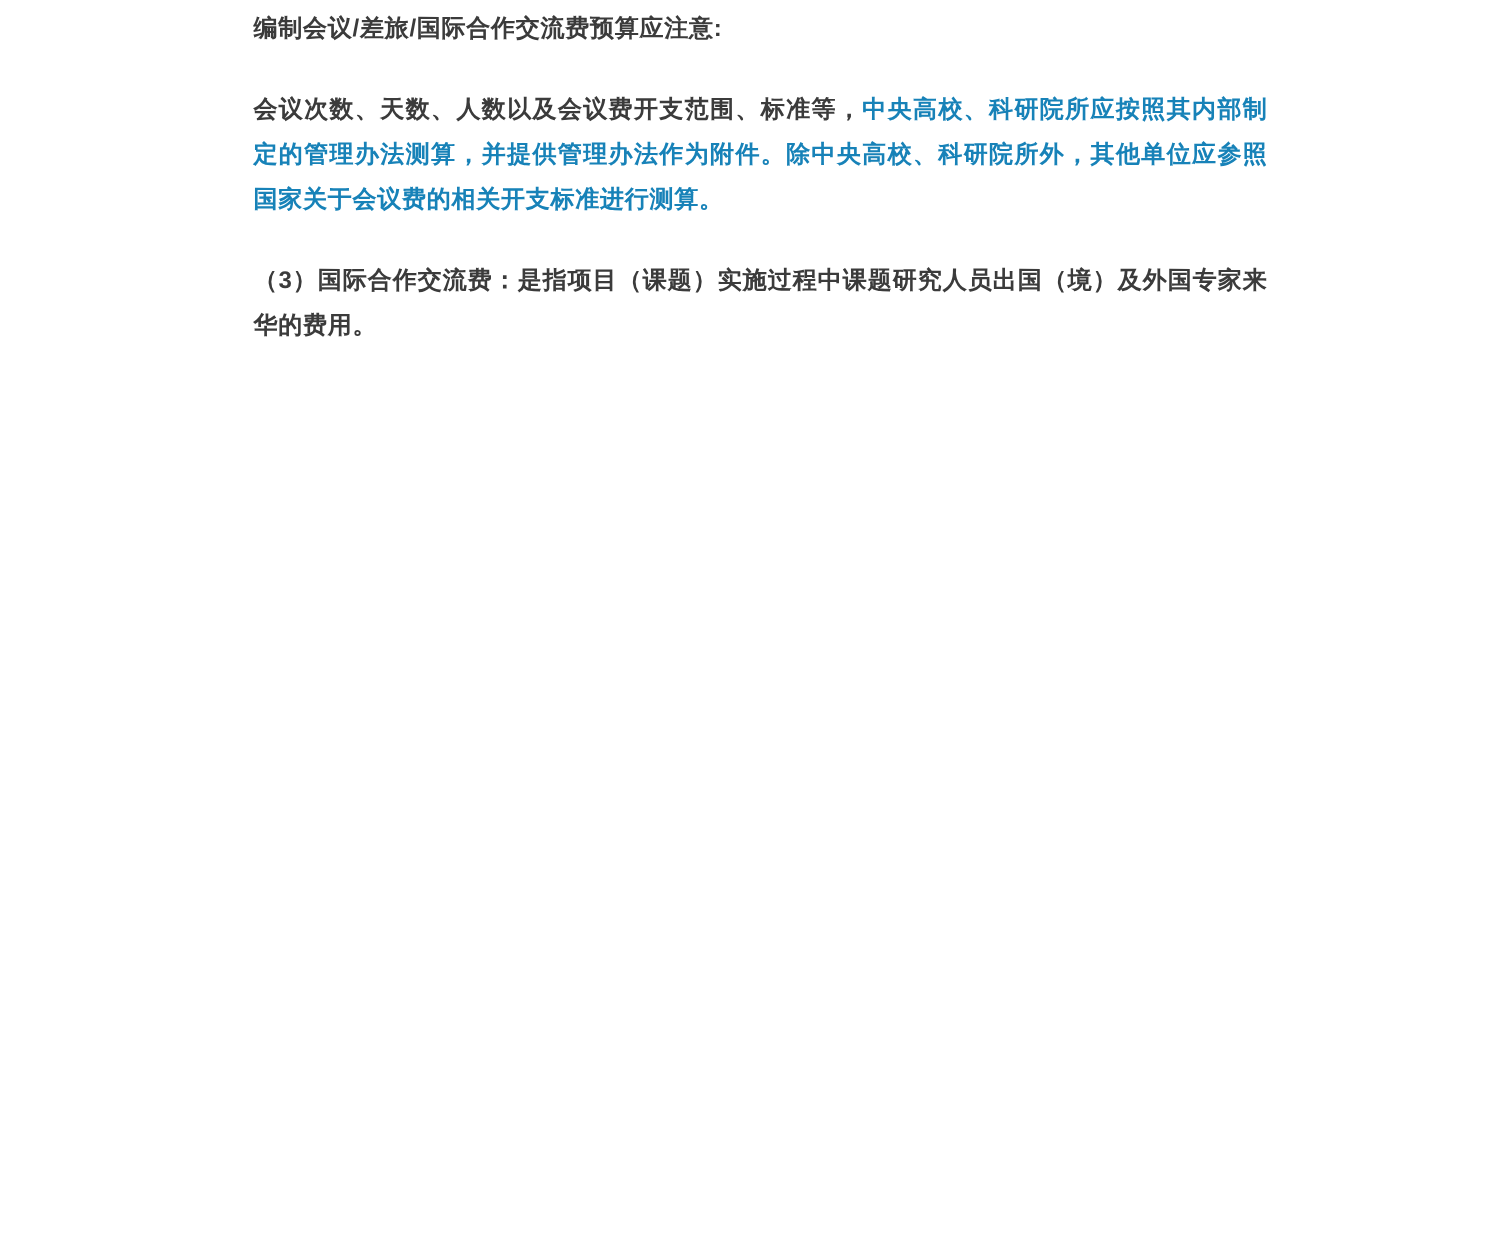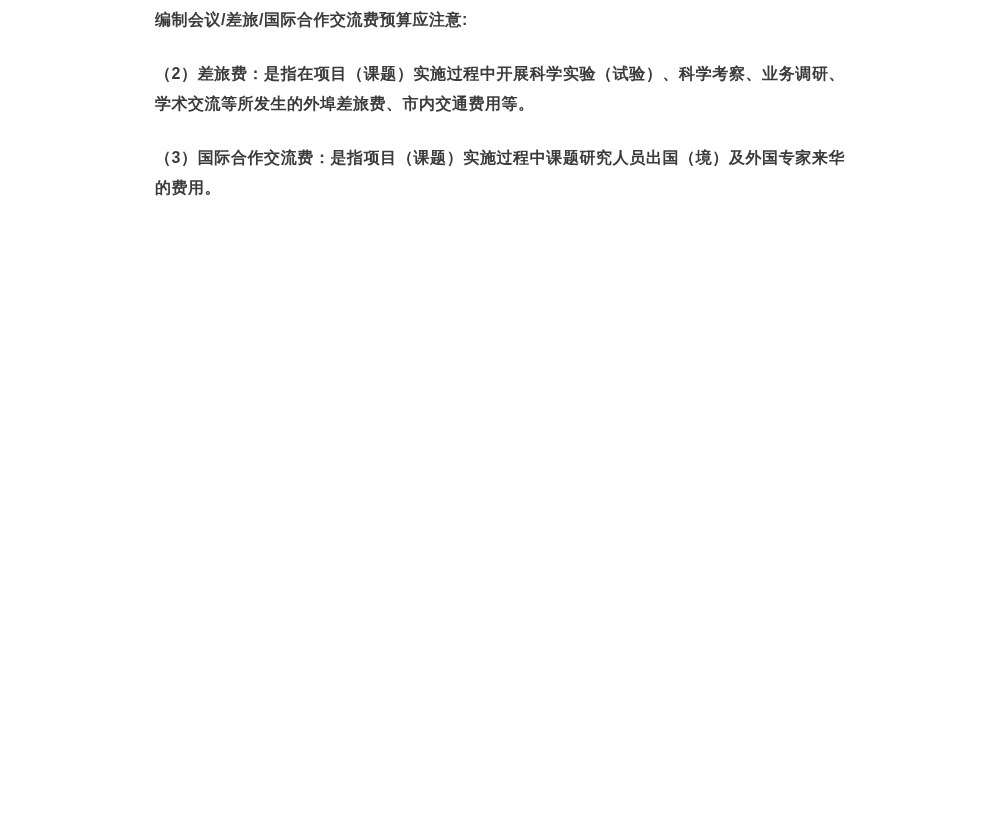--- a/index.html
+++ b/index.html
@@ -13,21 +13,21 @@
     overflow: hidden;
     font-family: "Liberation Sans", "DejaVu Sans", sans-serif;
   }
   .doc-column {
     width: 690px;
     margin: 0 auto;
     padding-top: 5px;
     box-sizing: content-box;
   }
   .doc-column p {
-    margin: 0 0 24px 0;
+    margin: 0 0 24px 14px;
     font-size: 16px;
     line-height: 30px;
     font-weight: 700;
     letter-spacing: 0.5px;
     text-align: justify;
     text-justify: inter-ideograph;
     word-break: break-all;
     color: #3b3b3b;
   }
   .doc-column p:last-child {
@@ -40,20 +40,20 @@
 <body>
 
 <div class="doc-column">
 
   <p><span class="seg-black">编制会议/差旅/国际合作交流费预算应注意:</span></p>
 
 
 
 
 
+  <p><span class="seg-black">会议次数、天数、人数以及会议费开支范围、标准等，</span><span class="seg-teal">中央高校、科研院所应按照其内部制定的管理办法测算，并提供管理办法作为附件。除中央高校、科研院所外，其他单位应参照国家关于会议费的相关开支标准进行测算。</span></p>
 
-  <p><span class="seg-black">（2）差旅费：是指在项目（课题）实施过程中开展科学实验（试验）、科学考察、业务调研、学术交流等所发生的外埠差旅费、市内交通费用等。</span></p>
 
 
 
   <p><span class="seg-black">（3）国际合作交流费：是指项目（课题）实施过程中课题研究人员出国（境）及外国专家来华的费用。</span></p>
 
 </div>
 
 </body></html>

